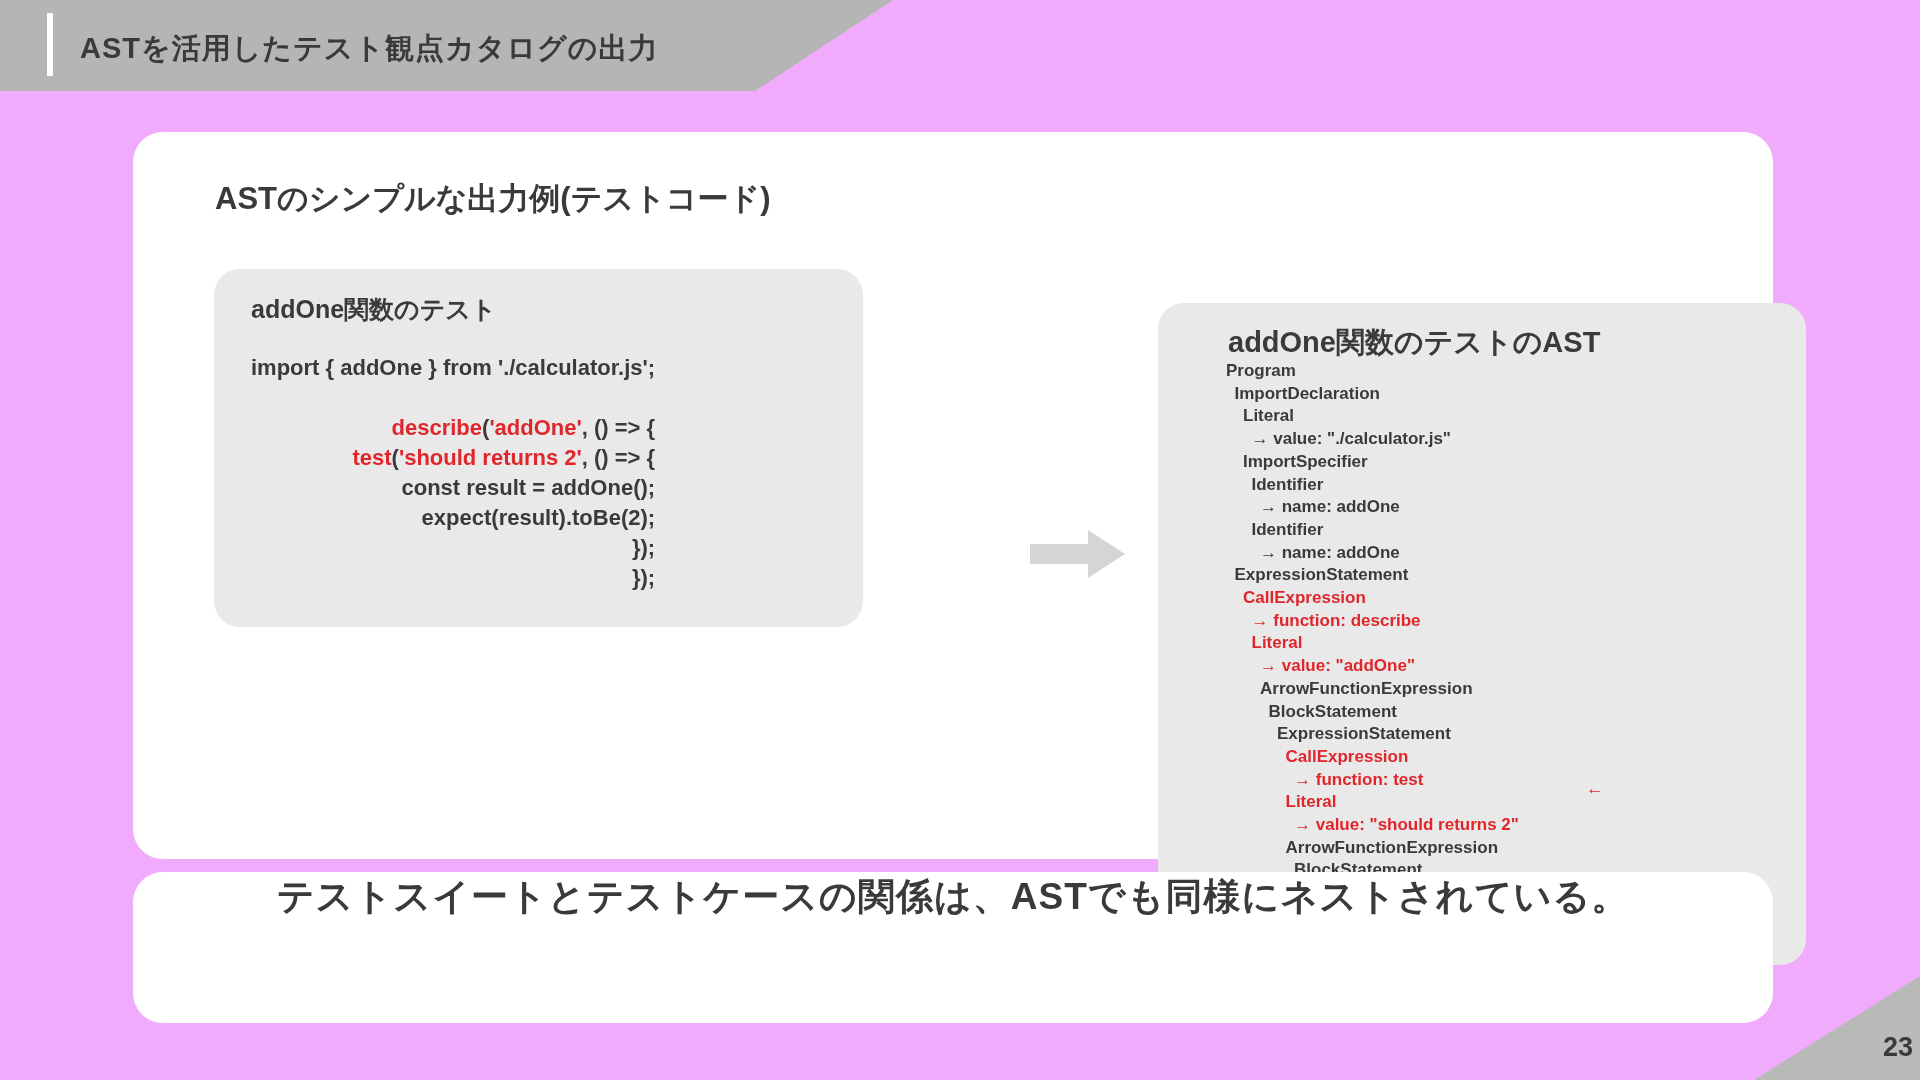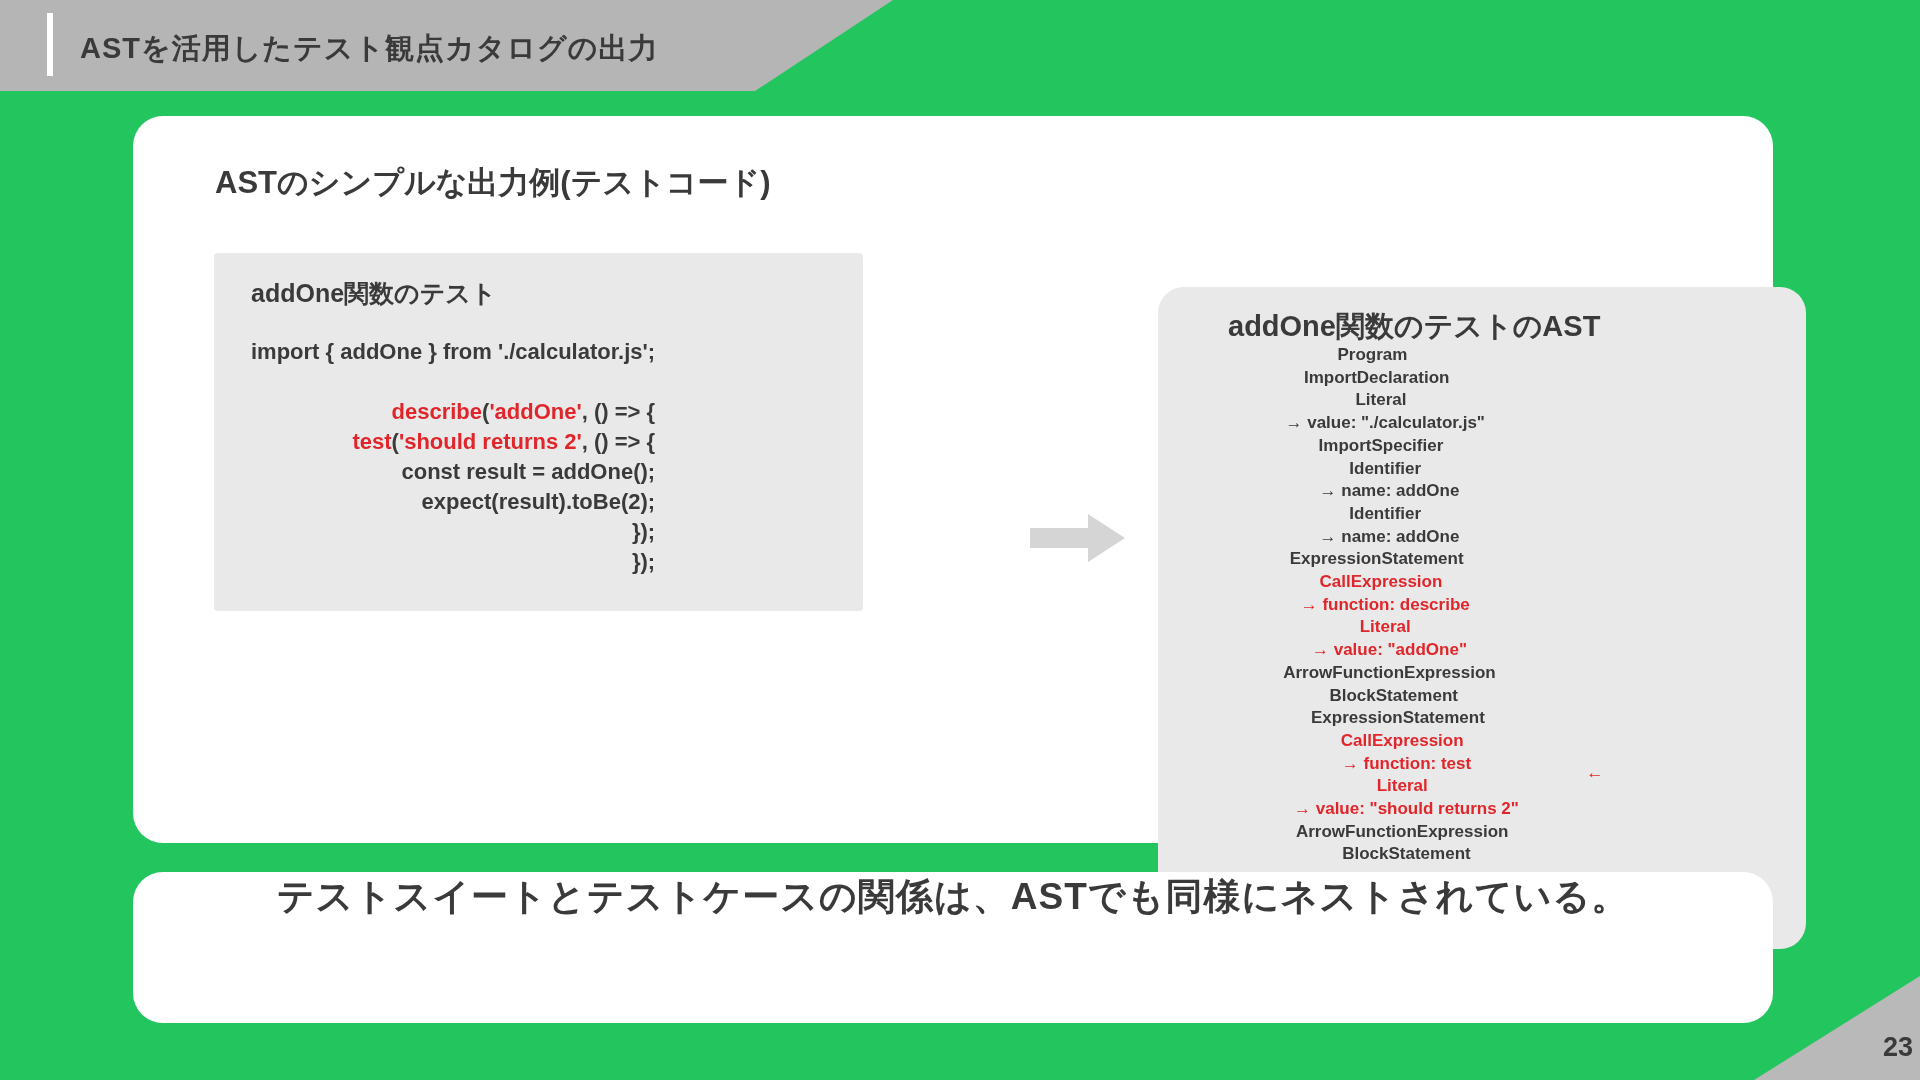--- a/index.html
+++ b/index.html
@@ -5,21 +5,21 @@
   * { margin: 0; padding: 0; box-sizing: border-box; }
   html,body { width: 1920px; height: 1080px; }
   body {
     font-family: "Liberation Sans", "DejaVu Sans", sans-serif;
     font-weight: 700;
     background: #e1e1e1;
   }
   .slide {
     position: relative;
     width: 1920px; height: 1080px;
-    background: #22c55e;
+    background: #f0abfc;
     overflow: hidden;
     color: #3a3a3a;
   }
   
   .header-band {
     position: absolute; left: 0; top: 0;
     width: 900px; height: 91px;
     background: #b5b5b5;
     clip-path: polygon(0 0, 893px 0, 755px 91px, 0 91px);
   }
@@ -29,35 +29,35 @@
     background: #ffffff;
   }
   .header-title {
     position: absolute; left: 80px; top: 29px;
     font-size: 29px; font-weight: 800;
     color: #3a3a3a;
     letter-spacing: 1px;
   }
   
   .main-card {
-    position: absolute; left: 133px; top: 116px;
+    position: absolute; left: 133px; top: 132px;
     width: 1640px; height: 727px;
     background: #ffffff;
     border-radius: 30px;
   }
   .left-heading {
     position: absolute; left: 82px; top: 46px;
     font-size: 31px; font-weight: 800;
     color: #3a3a3a;
   }
   .code-box {
     position: absolute; left: 81px; top: 137px;
     width: 649px; height: 358px;
     background: #e9e9e9;
-    border-radius: 4px;
+    border-radius: 26px;
   }
   .code-title {
     position: absolute; left: 37px; top: 24px;
     font-size: 25px; font-weight: 800;
   }
   .code-lines {
     position: absolute; left: 37px; top: 84px;
     font-size: 22px; line-height: 30px;
     font-weight: 800;
     white-space: pre;
@@ -79,21 +79,20 @@
   }
   .ast-title {
     position: absolute; left: 70px; top: 20px;
     font-size: 29px; font-weight: 700;
   }
   .ast-tree {
     position: absolute; left: 68px; top: 57px;
     font-size: 17px; line-height: 22.7px;
     font-weight: 800;
     white-space: pre;
-    text-align: center;
   }
   .ast-line { white-space: pre; }
   .ast-line.red { color: #e0262b; }
   .ast-note {
     position: absolute; left: 428px; top: 473px;
     display: flex; align-items: flex-start;
     color: #e0262b;
     font-size: 17.5px; line-height: 24.5px;
     font-weight: 800;
   }

